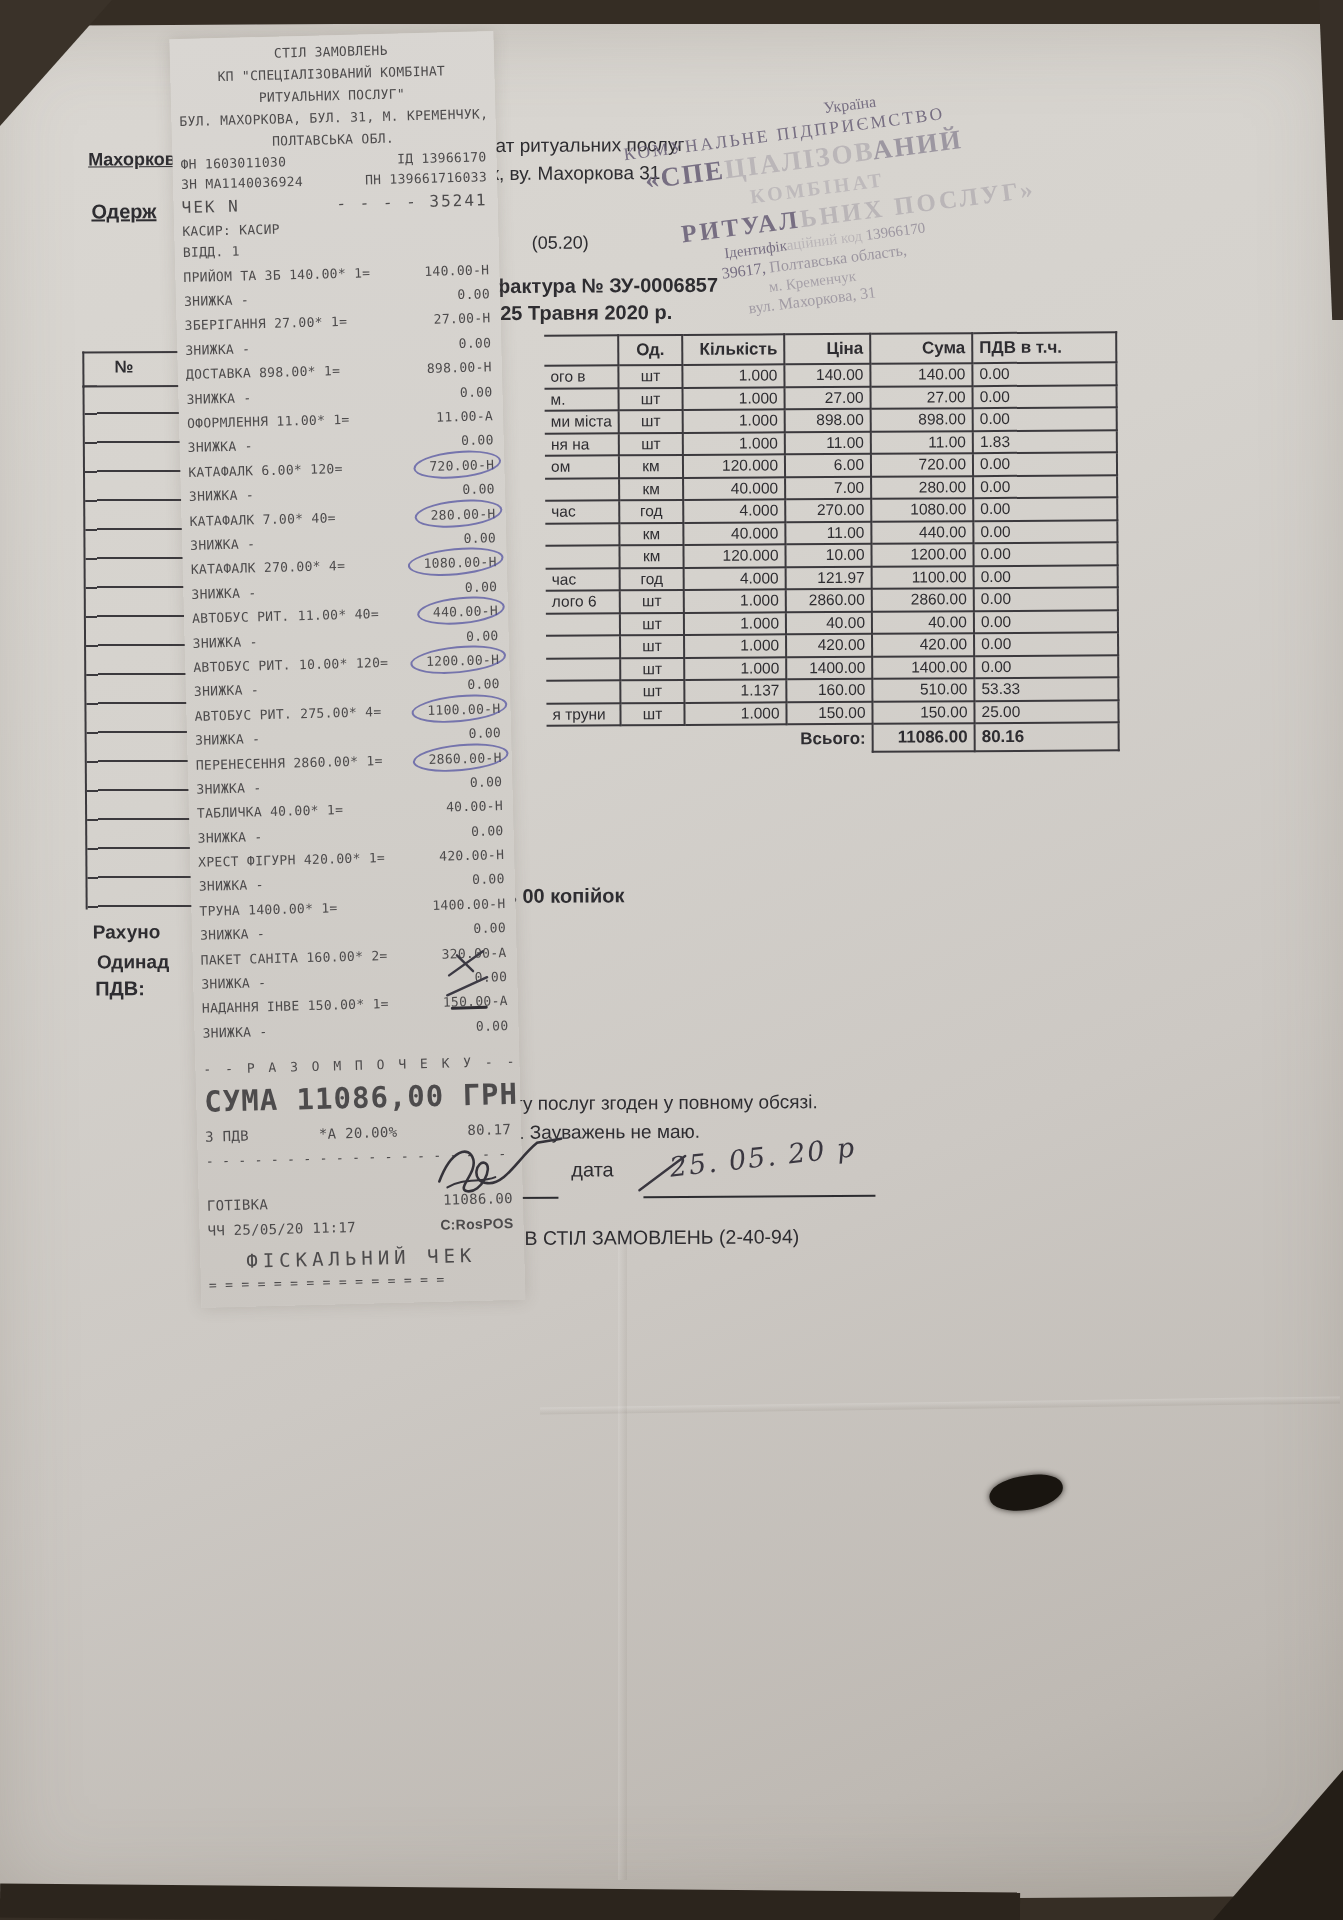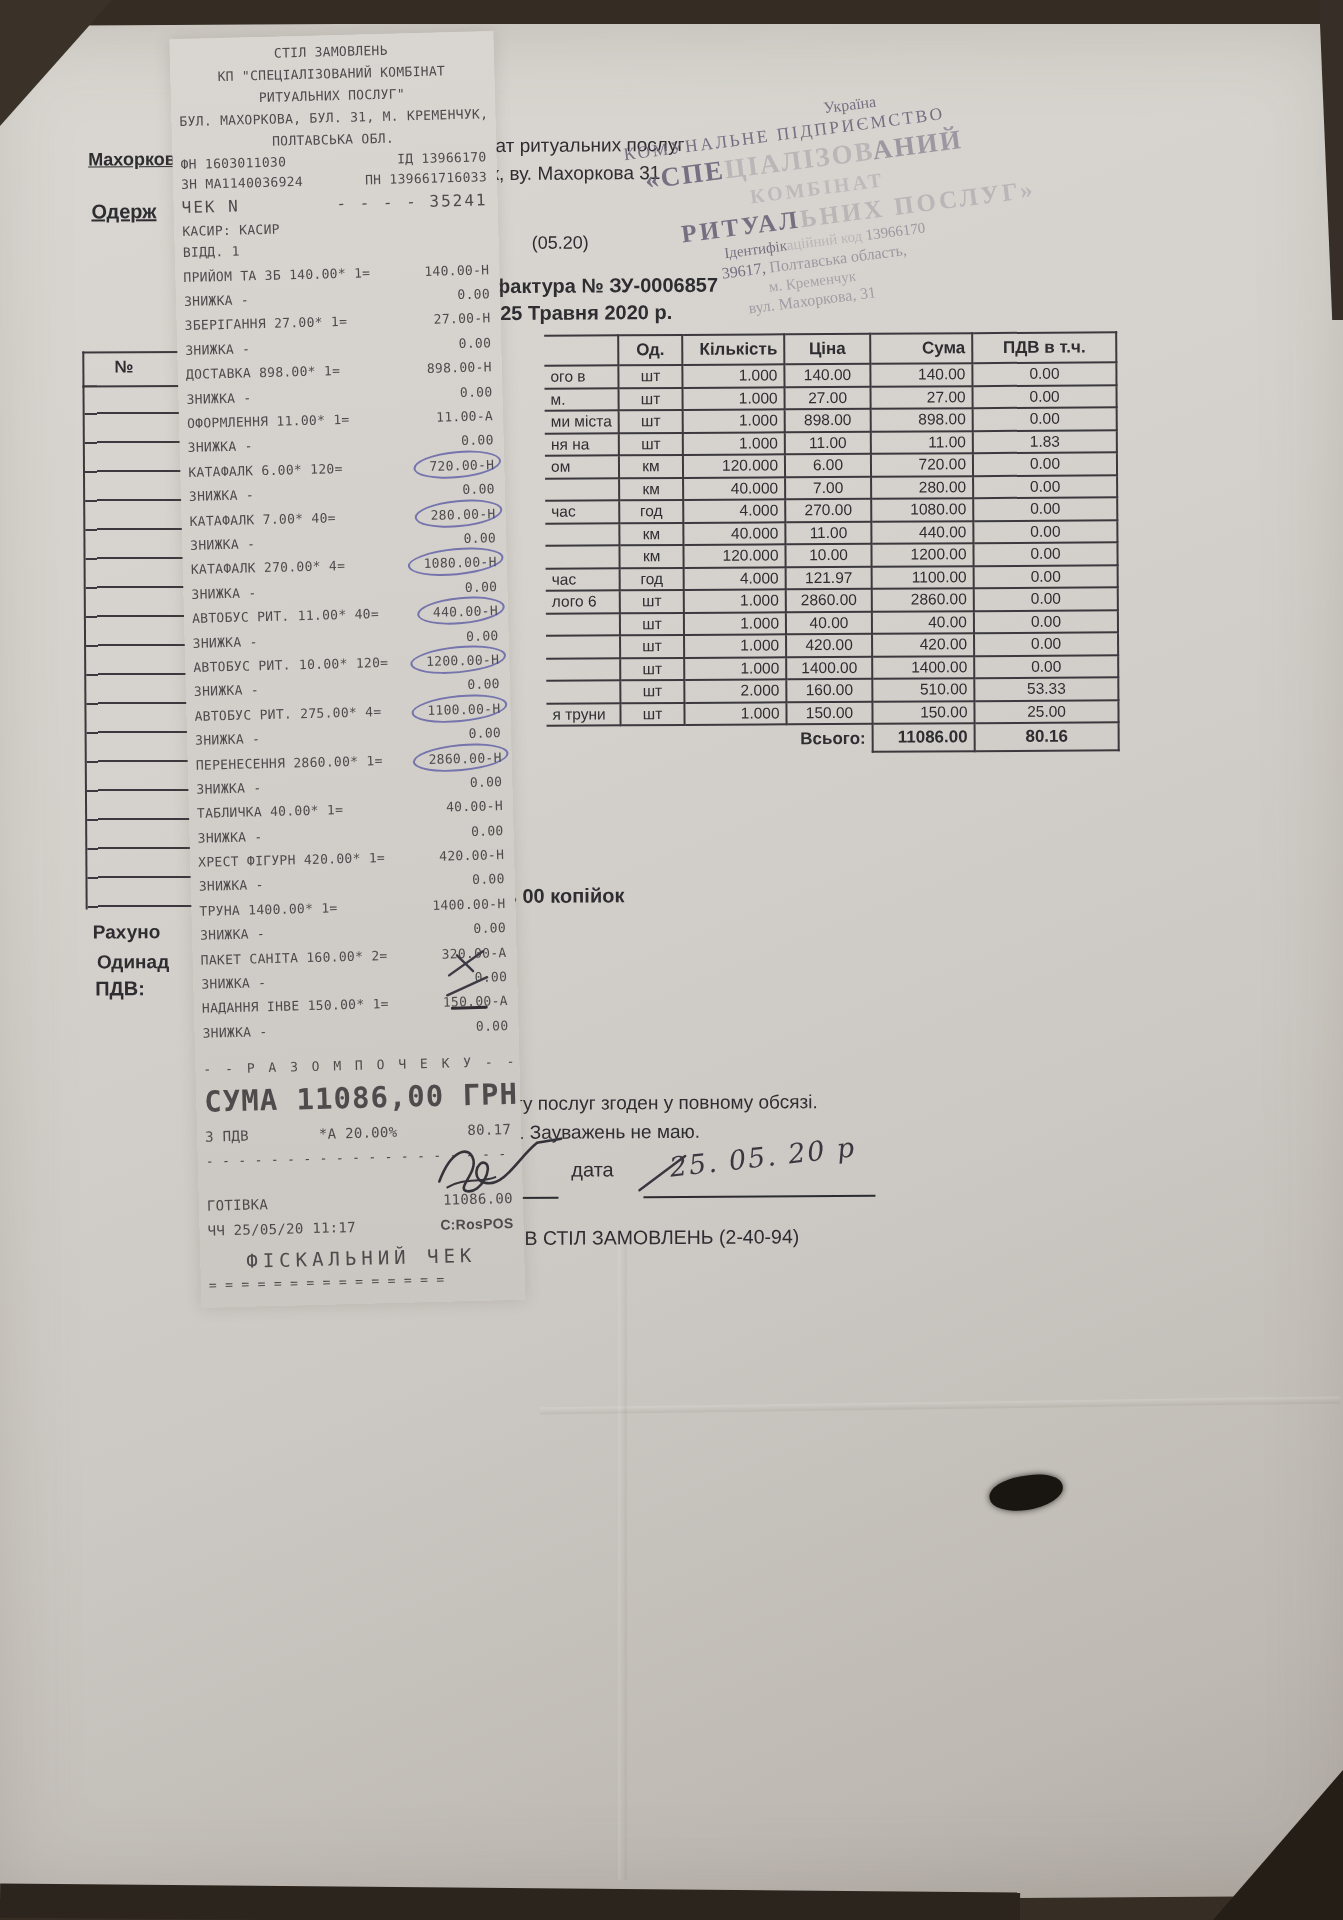--- a/index.html
+++ b/index.html
@@ -43,23 +43,23 @@
   .footerline{left:452px;top:1226px;font-size:19.5px;}
 
   
   .invtable{position:absolute;left:548px;top:334px;border-collapse:collapse;color:#2e2d31;}
   .invtable th,.invtable td{border:2px solid #3b393d;padding:0 6px;white-space:nowrap;overflow:hidden;}
   .invtable th{font-size:17px;height:28px;font-weight:bold;}
   .invtable td{font-size:15.5px;height:20.5px;}
   .invtable .c-frag{width:58px;border-left:none;text-align:left;}
   .invtable .c-od{width:50px;text-align:center;}
   .invtable .c-qty{width:88px;text-align:right;}
-  .invtable .c-price{width:72px;text-align:center;}
+  .invtable .c-price{width:72px;text-align:right;}
   .invtable .c-sum{width:88px;text-align:right;margin-left:44px;}
-  .invtable .c-vat{width:130px;text-align:center;}
+  .invtable .c-vat{width:130px;text-align:left;}
   .invtable tfoot td{font-weight:bold;font-size:17px;height:26px;}
   .invtable tfoot .nob{border:none;background:transparent;}
   .invtable tfoot .lbl{border:none;text-align:right;}
 
   
   .stamp{position:absolute;left:628px;top:94px;width:500px;color:#6a6178;opacity:.88;
          transform:rotate(-7deg);font-family:"Liberation Serif",serif;line-height:1.25;}
   .stamp .s-country{margin-left:212px;font-size:16px;}
   .stamp .s-l1{margin-left:8px;font-size:17.5px;letter-spacing:2.5px;}
   .stamp .s-name{margin-left:26px;font-size:27px;font-weight:bold;letter-spacing:2px;}
@@ -276,21 +276,21 @@
             <td class="c-od">шт</td>
             <td class="c-qty">1.000</td>
             <td class="c-price">1400.00</td>
             <td class="c-sum">1400.00</td>
             <td class="c-vat">0.00</td>
           </tr>
 
           <tr>
             <td class="c-frag"></td>
             <td class="c-od">шт</td>
-            <td class="c-qty">2.000</td>
+            <td class="c-qty">1.137</td>
             <td class="c-price">160.00</td>
             <td class="c-sum">510.00</td>
             <td class="c-vat">53.33</td>
           </tr>
 
           <tr>
             <td class="c-frag">я труни</td>
             <td class="c-od">шт</td>
             <td class="c-qty">1.000</td>
             <td class="c-price">150.00</td>

